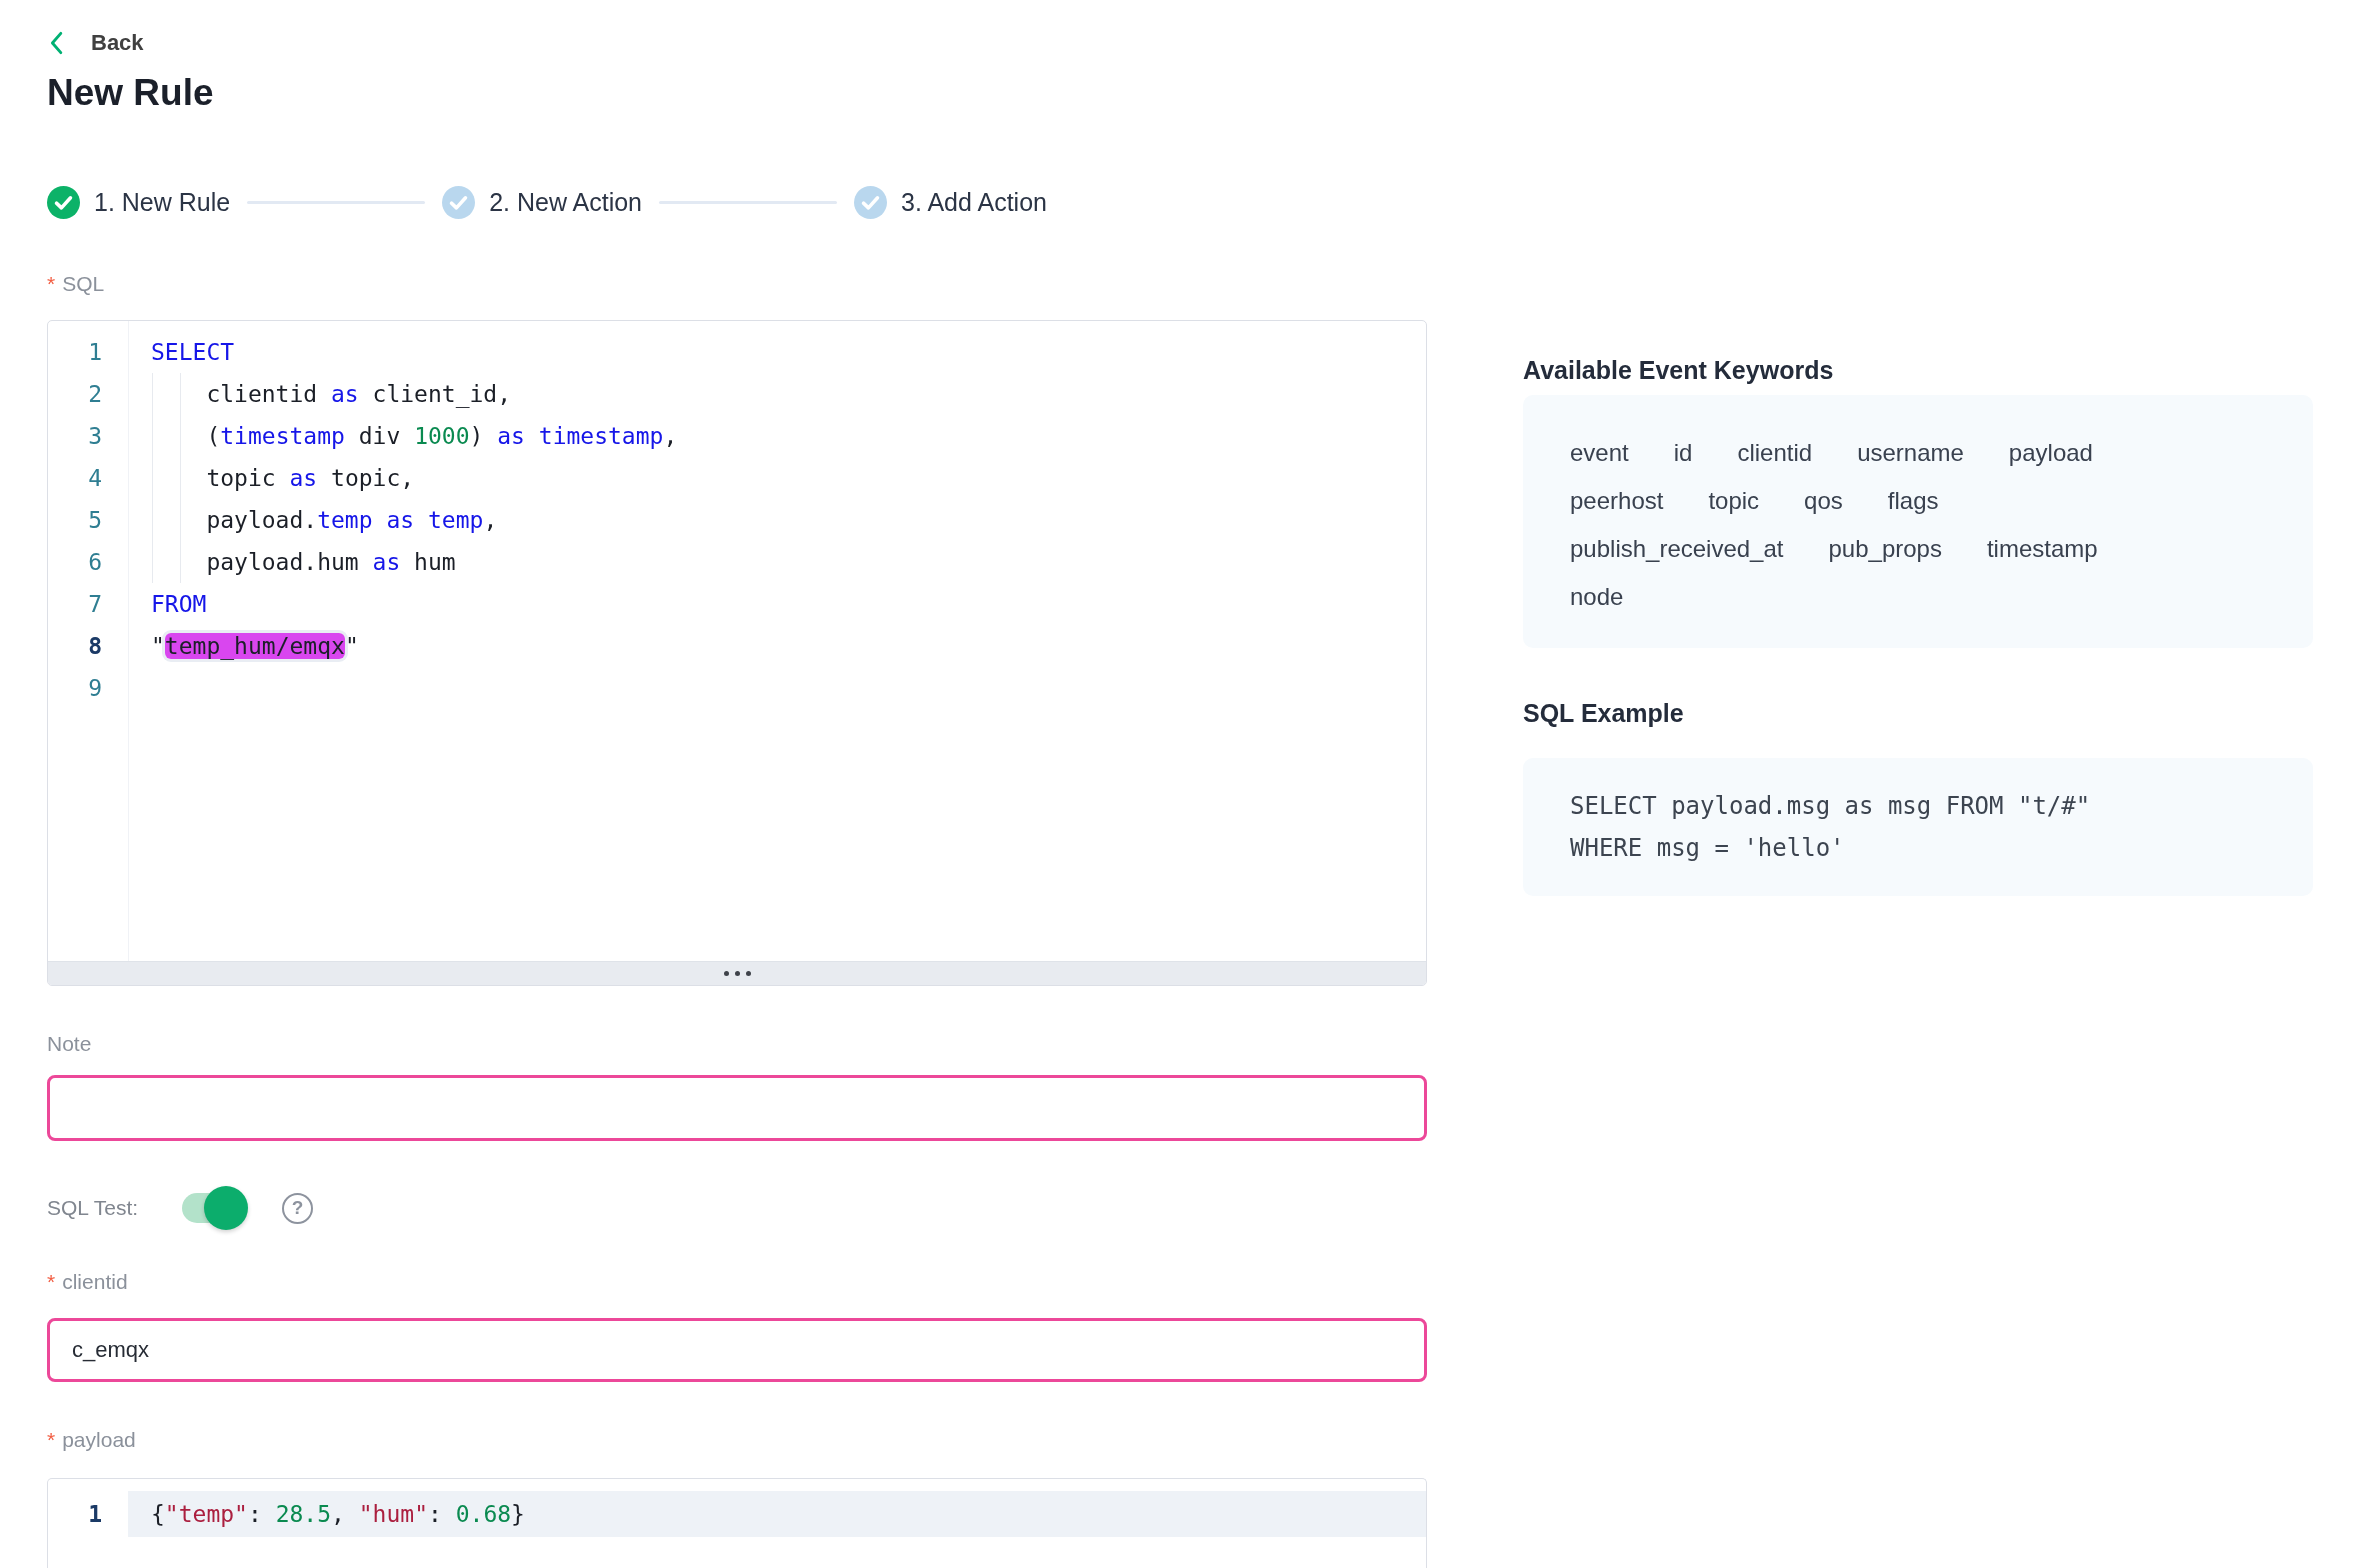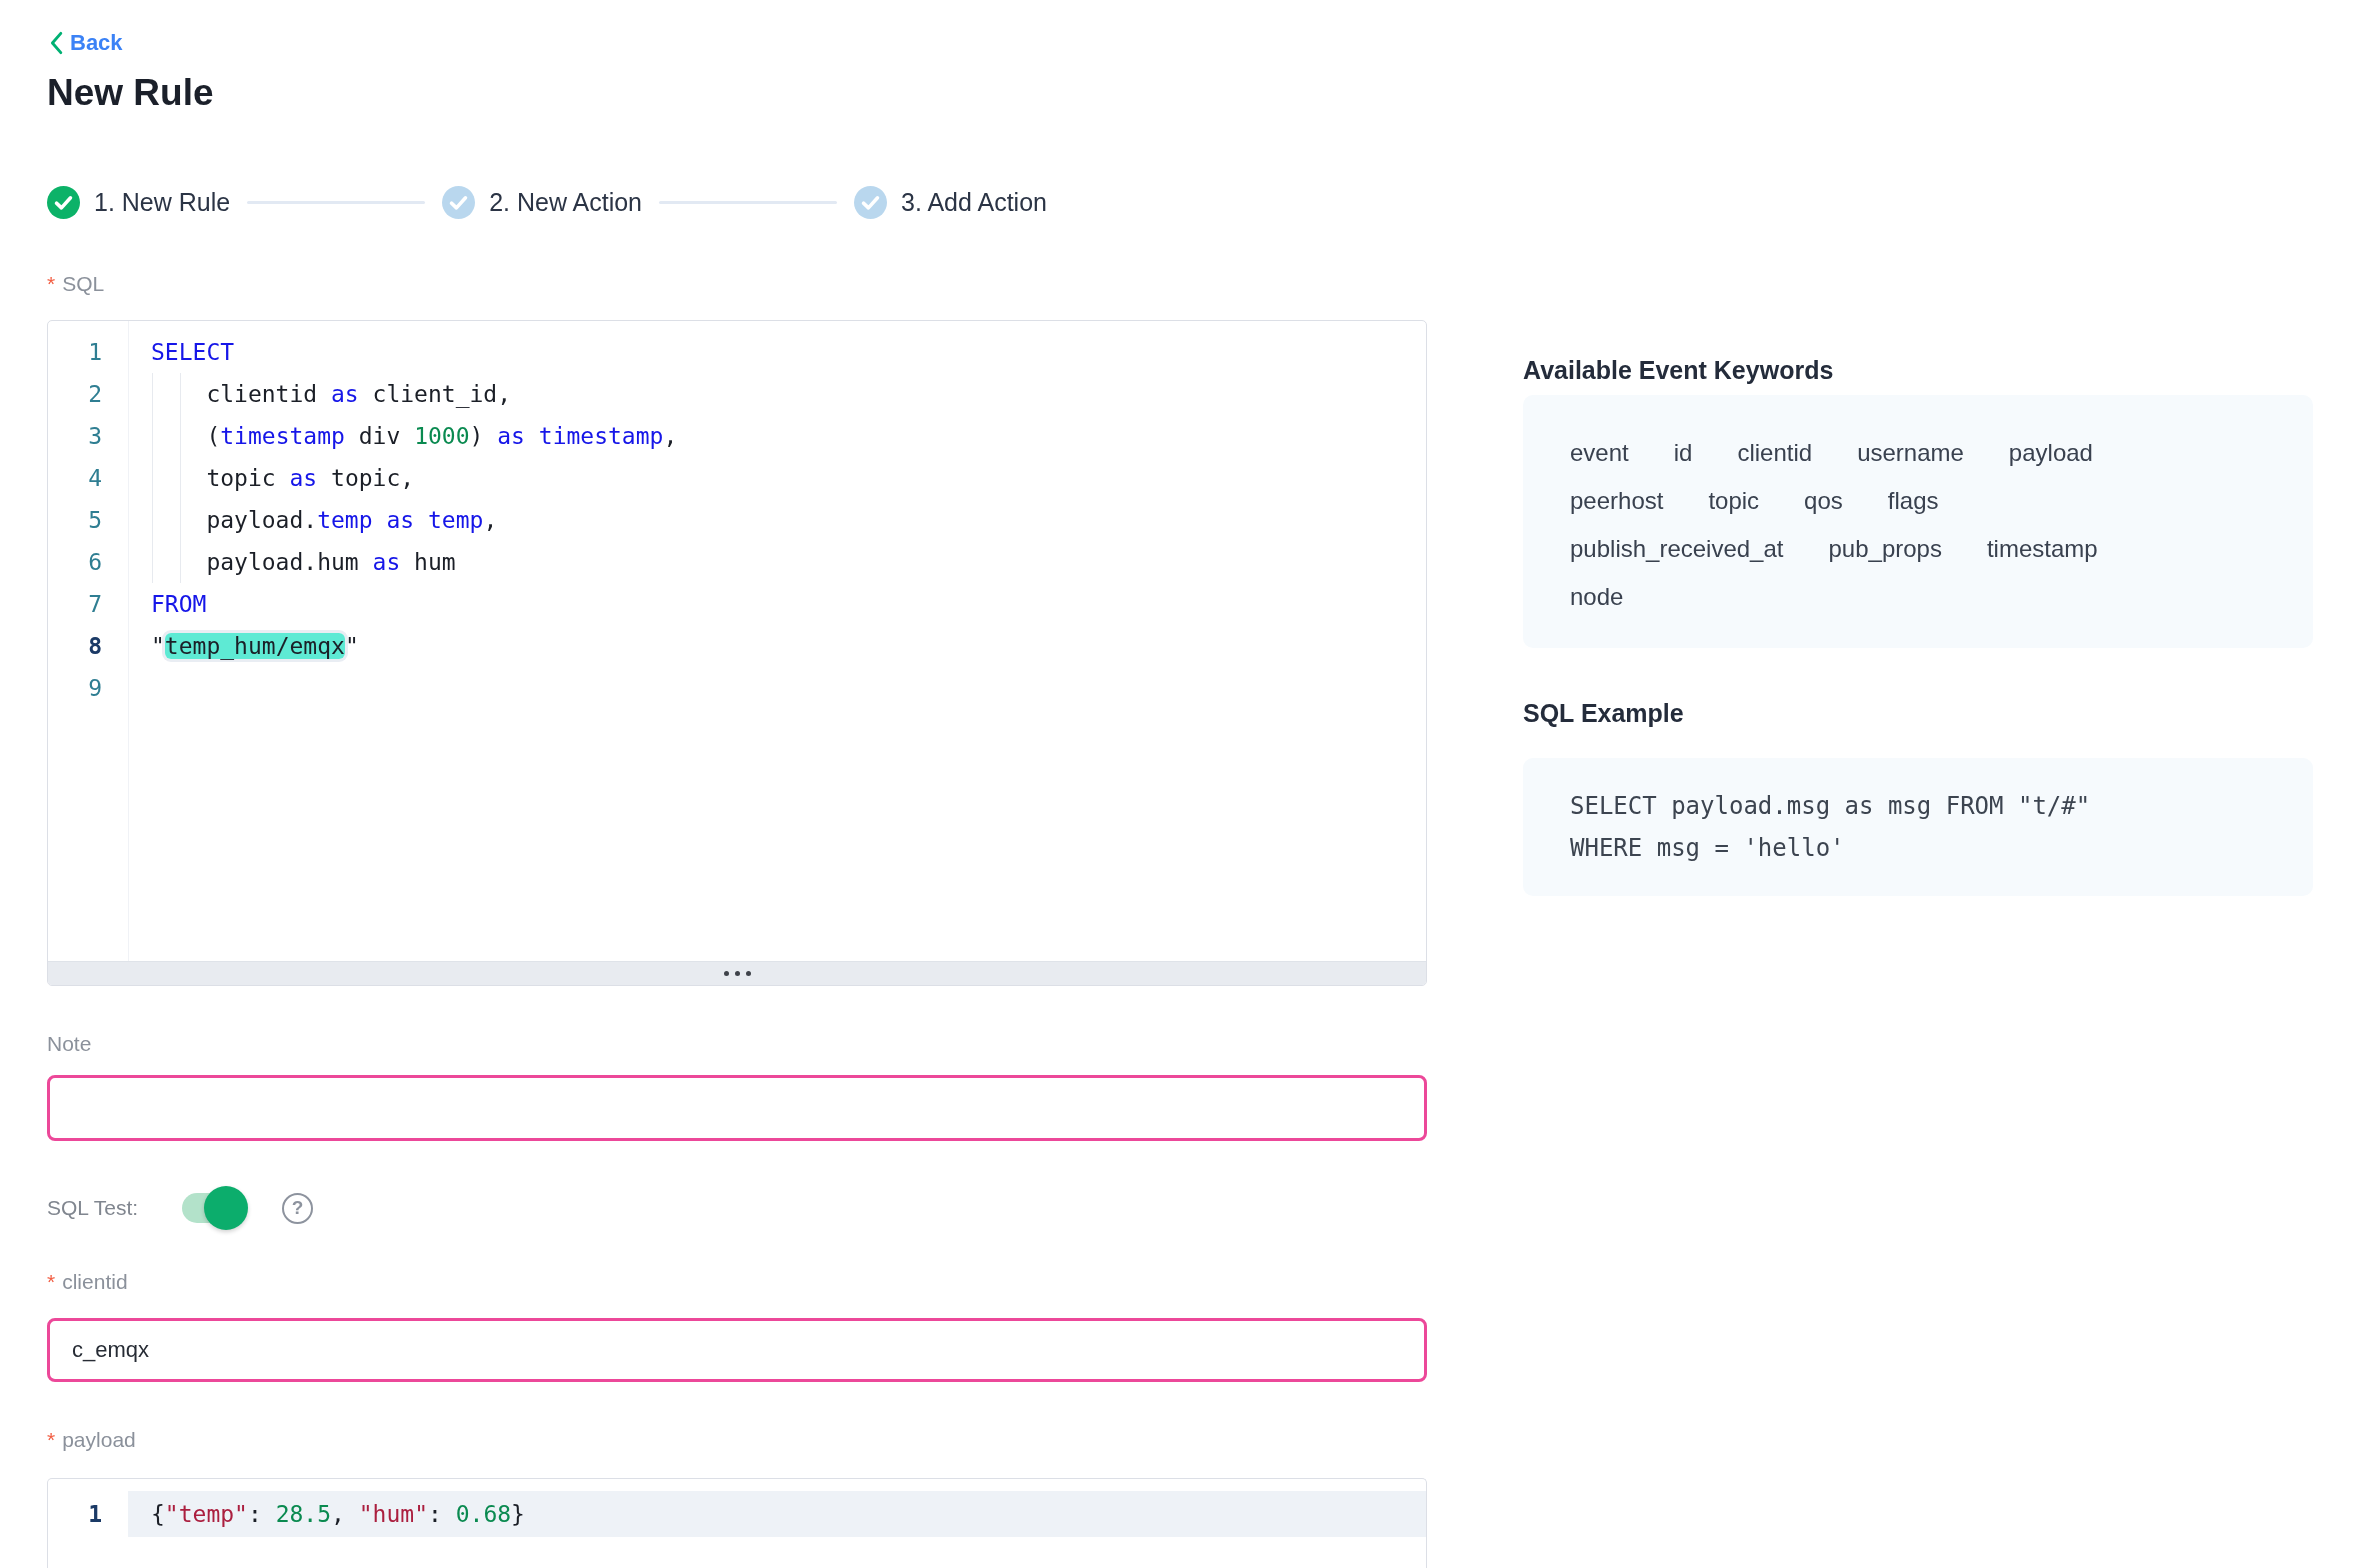--- a/index.html
+++ b/index.html
@@ -1,22 +1,22 @@
 <!DOCTYPE html>
 <html><head>
 <meta charset="utf-8">
 <style>
   * { margin:0; padding:0; box-sizing:border-box; }
   html,body { background:#fff; }
   body { font-family:"Liberation Sans", sans-serif; }
   #screen { position:relative; width:2356px; height:1568px; background:#fff; overflow:hidden; }
 
   
-  .back-link { position:absolute; left:47px; top:30px; display:flex; align-items:center; gap:5px;
-               color:#3b82f6; font-size:22px; font-weight:600; cursor:pointer; }
+  .back-link { position:absolute; left:47px; top:30px; display:flex; align-items:center; gap:26px;
+               color:#404040; font-size:22px; font-weight:600; cursor:pointer; }
   .back-link svg { display:block; }
   .page-title { position:absolute; left:47px; top:72px; font-size:37px; font-weight:700; color:#1b202a; }
 
   
   .steps { position:absolute; left:47px; top:184px; display:flex; align-items:center; height:36px; }
   .step { display:flex; align-items:center; gap:14px; }
   .step-label { font-size:25px; color:#2b3445; }
   .step-icon { width:33px; height:33px; display:block; }
   .step.done  .step-circle { fill:#0cb268; }
   .step.pending .step-circle { fill:#b9d7ee; }
@@ -33,21 +33,21 @@
   .cm-row { display:flex; height:42px; line-height:42px; font-family:"DejaVu Sans Mono", monospace; font-size:23px; }
   .cm-gutter { width:80px; flex:0 0 80px; text-align:right; padding-right:26px; color:#2f7e92;
                font-size:23px; }
   .cm-row.active .cm-gutter { color:#1b3a66; font-weight:700; }
   .cm-code { white-space:pre; padding-left:23px; color:#1b1f27; flex:1; }
   .cm-row.band.active .cm-code { background:#eef2f7; }
   .tok-kw  { color:#1616e8; }
   .tok-num { color:#0a8a50; }
   .tok-str { color:#ab1f3f; }
   .tok-pl  { color:#1b1f27; }
-  .tok-hl  { color:#1b1f27; background:#5eead4; border-radius:6px; box-shadow:0 0 0 3px #e9edf3; }
+  .tok-hl  { color:#1b1f27; background:#d946ef; border-radius:6px; box-shadow:0 0 0 3px #e9edf3; }
 
   #sql-editor { top:320px; height:666px; }
   #sql-editor .editor-inner { height:100%; }
   .gutter-divider { position:absolute; left:80px; top:0; bottom:24px; width:1px; background:#f0f2f6; }
   .indent-guide { position:absolute; width:1px; background:#e7eaef; top:52px; height:210px; }
   .indent-guide.g1 { left:104px; }
   .indent-guide.g2 { left:132px; }
   .resize-bar { position:absolute; left:0; right:0; bottom:0; height:24px; background:#e8ebf0;
                 border-top:1px solid #dfe3e9; display:flex; align-items:center; justify-content:center;
                 gap:6px; cursor:row-resize; }

